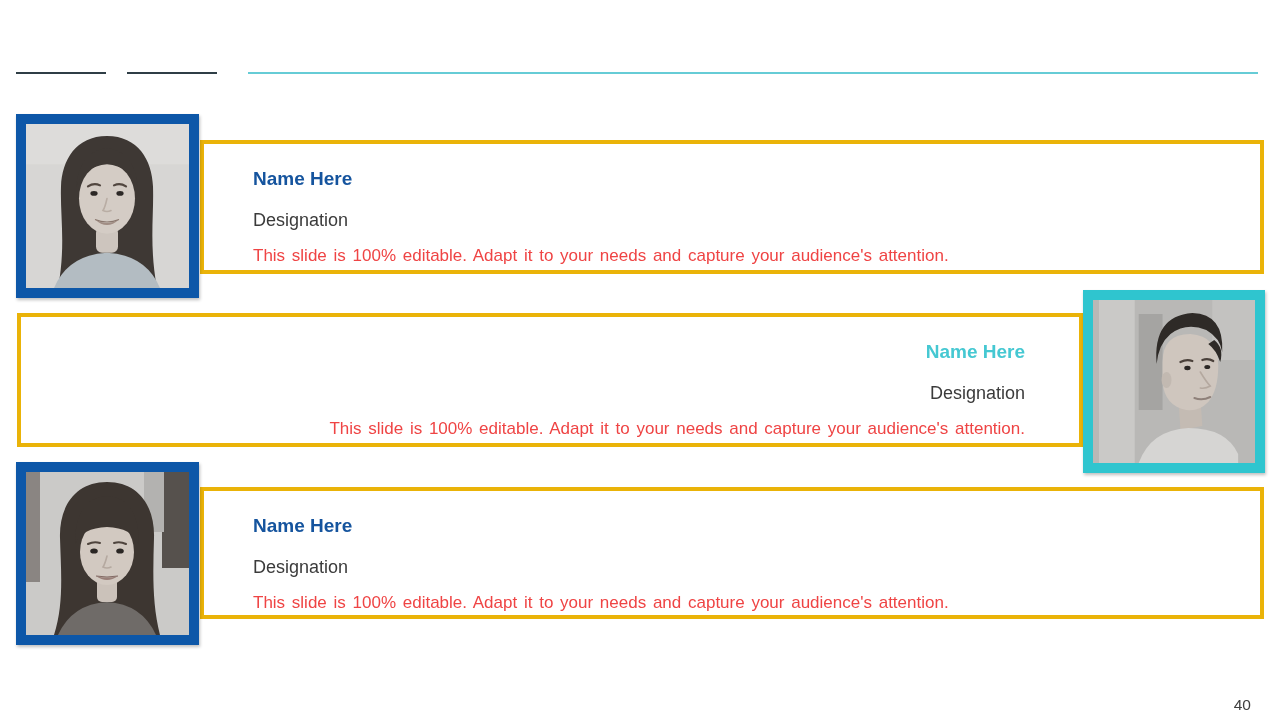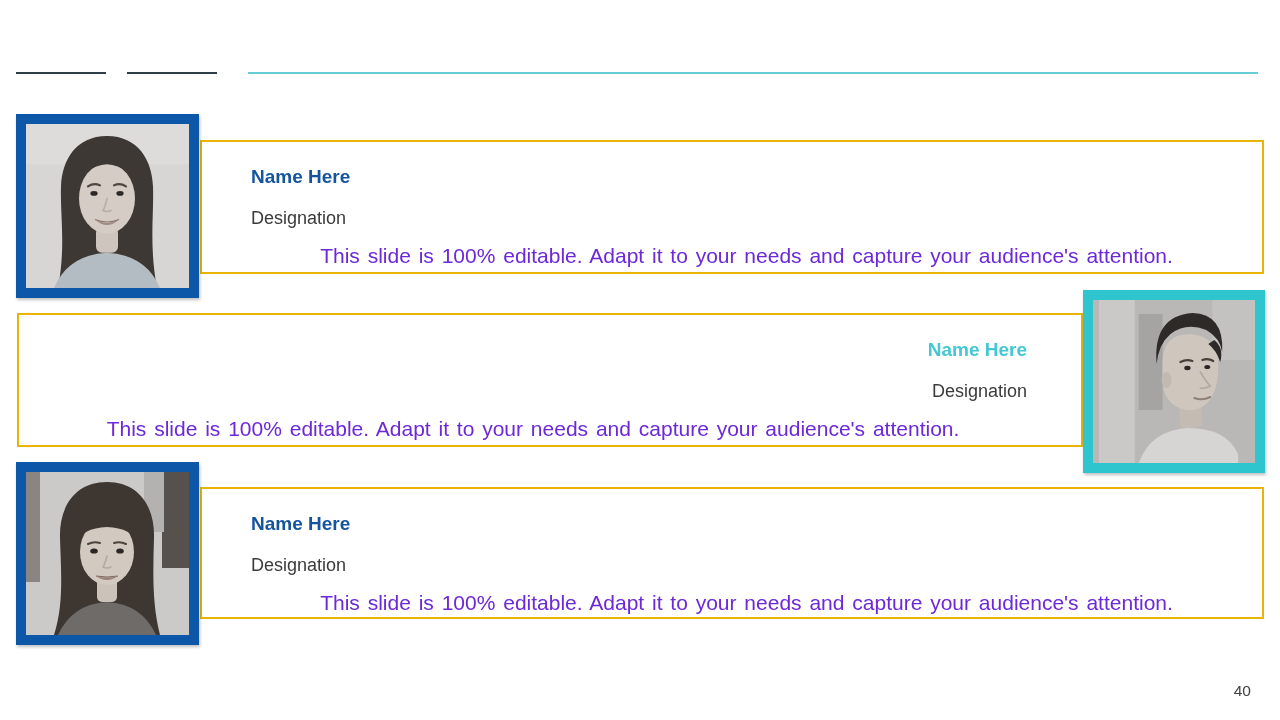--- a/index.html
+++ b/index.html
@@ -19,60 +19,60 @@
   }
   .underline-seg { position:absolute; height:2px; }
   .seg-dark-1 { left:16px;  top:72px; width:90px;  background:#2f3e46; }
   .seg-dark-2 { left:127px; top:72px; width:90px;  background:#2f3e46; }
   .seg-cyan   { left:248px; top:72px; width:1010px; background:#66ccd6; }
 
   
   .card {
     position:absolute;
     background:#ffffff;
-    border:2px solid #eab308;
+    border:4px solid #eab308;
   }
   .card-1 { left:200px; top:140px; width:1064px; height:134px; }
   .card-2 { left:17px;  top:313px; width:1066px; height:134px; }
   .card-3 { left:200px; top:487px; width:1064px; height:132px; }
 
   .card-text { width:100%; height:100%; }
   .card-text.align-left  { text-align:left;  padding:23px 20px 0 49px; }
   .card-text.align-right { text-align:right; padding:23px 54px 0 20px; }
 
   .member-name {
     font-size:19px; font-weight:700; line-height:1.22;
     margin-bottom:9px;
   }
   .name-blue { color:#15549e; }
   .name-cyan { color:#45c8d2; }
   .member-designation {
     font-size:18px; font-weight:400; color:#3b3b3b;
     line-height:1.2; margin-bottom:13px;margin-top:20px;
   }
   .member-description {
-    font-size:21px; font-weight:400; color:#6d28d9;
-    line-height:1.25; word-spacing:2px;text-align:center;
+    font-size:17px; font-weight:400; color:#ef4444;
+    line-height:1.25; word-spacing:2px;
   }
 
   
   .photo {
     position:absolute;
     box-shadow:1px 2px 3px rgba(0,0,0,0.25);
   }
   .photo svg { display:block; width:100%; height:100%; }
   .frame-blue { border:10px solid #0d57a8; }
   .frame-cyan { border:10px solid #2fc5cf; }
   .photo-1 { left:16px;   top:114px; width:183px; height:184px; }
   .photo-2 { left:1083px; top:290px; width:182px; height:183px; }
   .photo-3 { left:16px;   top:462px; width:183px; height:183px; }
 
   
   .page-number {
-    position:absolute; right:29px; top:682px;
+    position:absolute; right:29px; top:696px;
     font-size:15.5px; color:#3f3f3f;
   }
 </style>
 </head>
 <body>
 
 <div class="slide">
 
   <div class="underline-seg seg-dark-1"></div>
   <div class="underline-seg seg-dark-2"></div>

